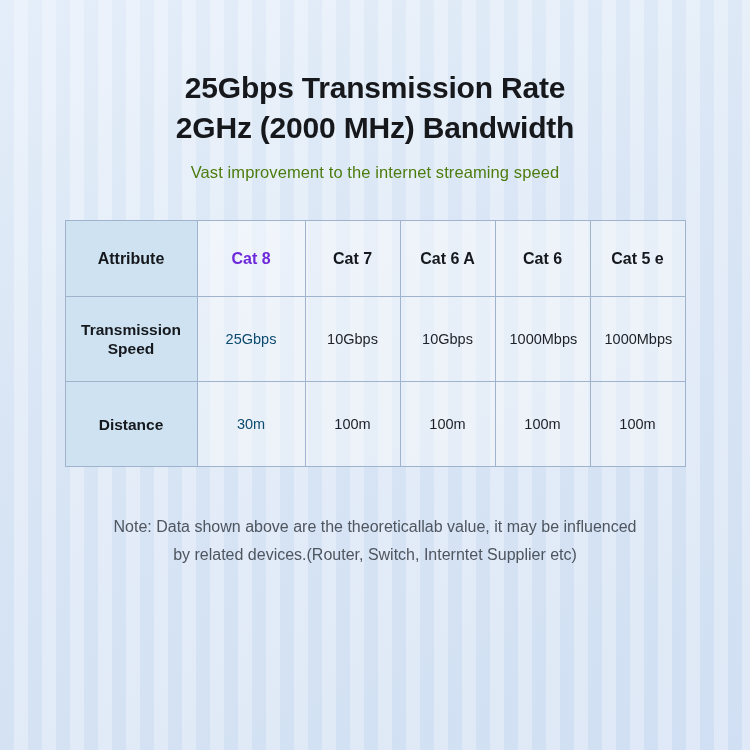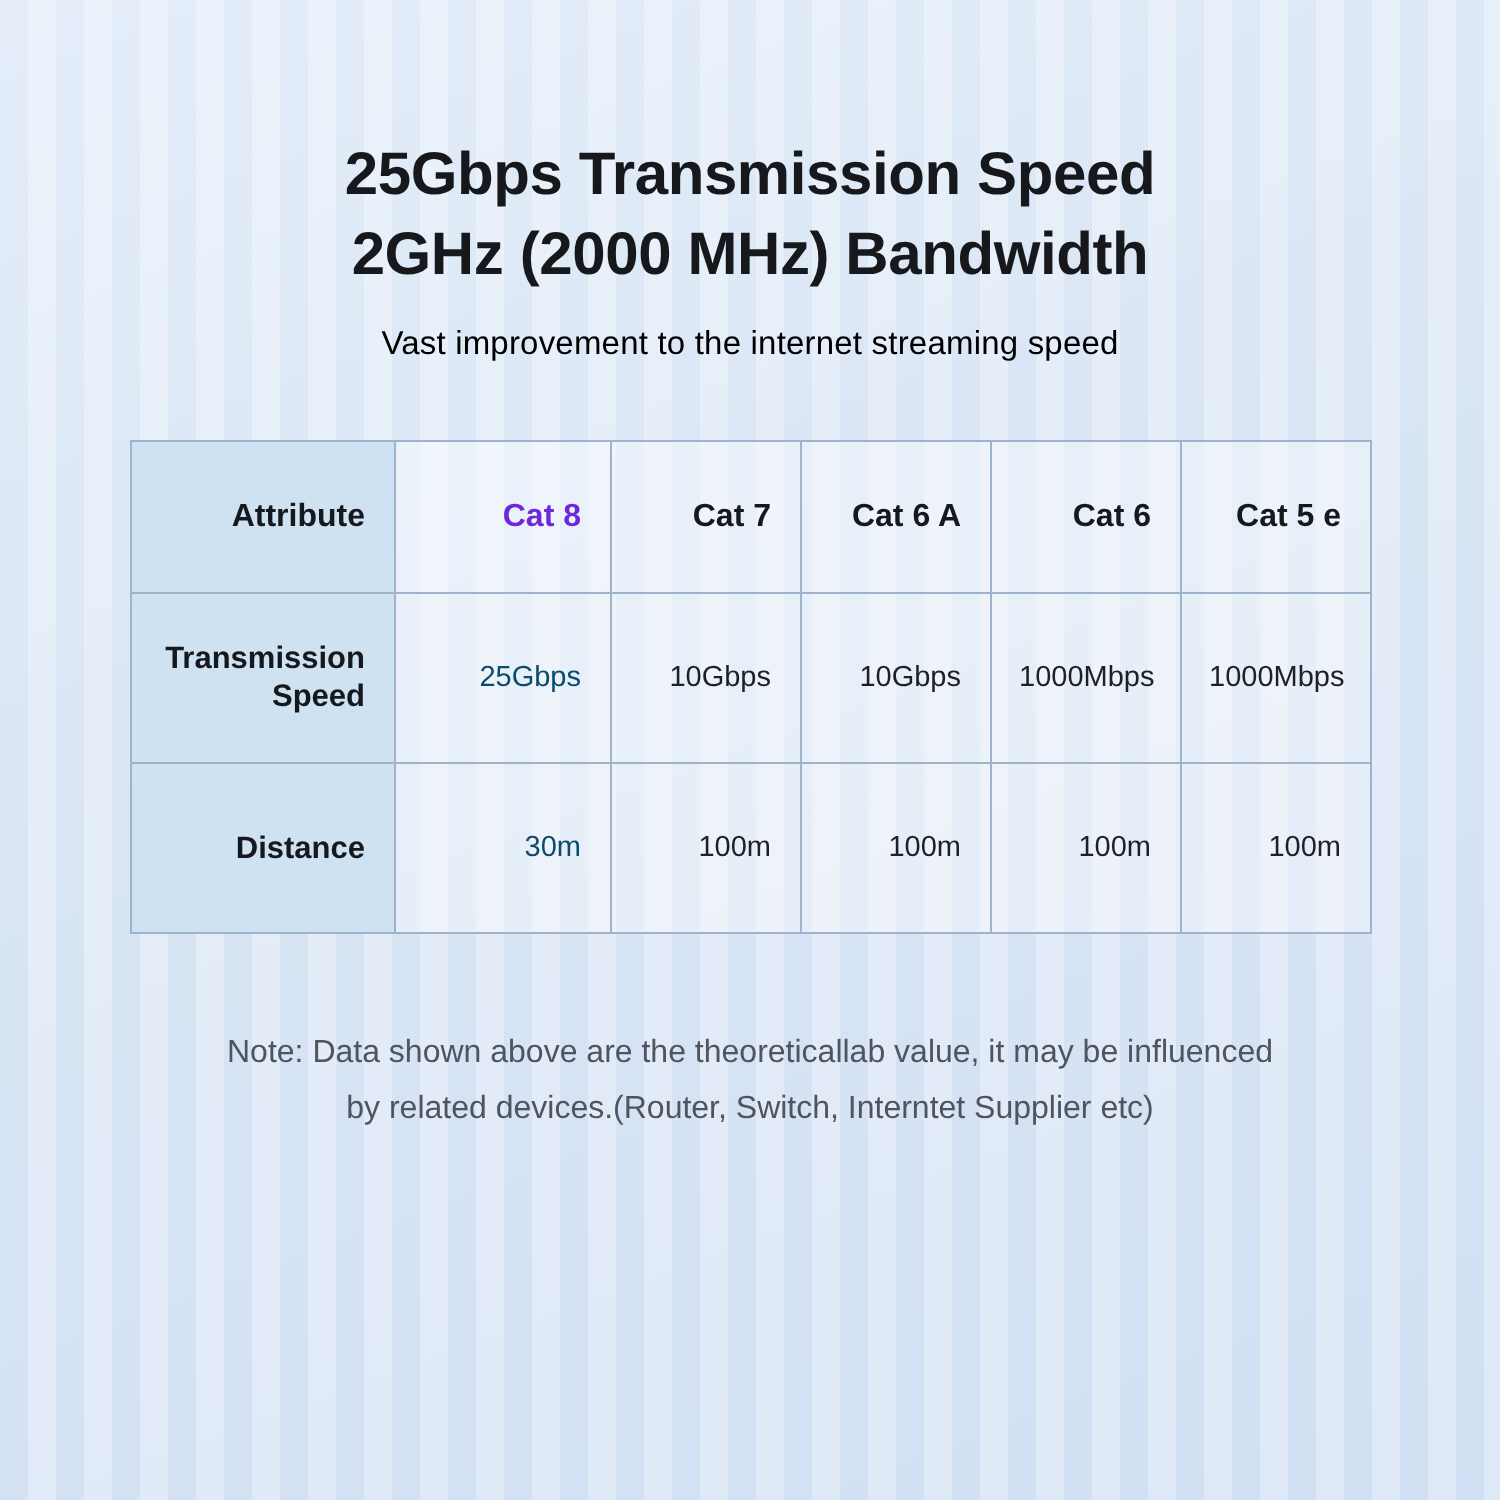--- a/index.html
+++ b/index.html
@@ -53,21 +53,21 @@
     font-size: 30px;
     font-weight: bold;
     line-height: 1.32;
     letter-spacing: -0.2px;
   }
   .headline .line2 { display: block; }
 
   .subhead {
     margin-top: 16px;
     text-align: center;
-    color: #000000;
+    color: #4d7c0f;
     font-size: 16.5px;
     font-weight: 400;
     letter-spacing: 0.1px;
   }
 
   .table-wrap {
     margin-top: 38px;
     width: 704px;
     display: flex;
     justify-content: center;
@@ -75,21 +75,21 @@
 
   table {
     border-collapse: collapse;
     width: 620px;
     background: rgba(255,255,255,0.30);
     table-layout: fixed;
   }
 
   table td, table th {
     border: 1px solid #9fb4cc;
-    text-align: right;
+    text-align: center;
     vertical-align: middle;
     padding: 0 14px;
     font-size: 14.5px;
     color: #1d2026;
     font-weight: 400;
     background: rgba(255,255,255,0.12);
   }
 
   col.c0 { width: 132px; }
   col.c1 { width: 108px; }
@@ -141,21 +141,21 @@
 </style>
 </head>
 <body>
 
 <div id="bg-gradient"></div>
 <div id="bg-stripes"></div>
 
 <div id="page">
 
   <h1 class="headline">
-    <span class="line1">25Gbps Transmission Speed</span>
+    <span class="line1">25Gbps Transmission Rate</span>
     <span class="line2">2GHz (2000 MHz) Bandwidth</span>
   </h1>
 
   <p class="subhead">Vast improvement to the internet streaming speed</p>
 
   <div class="table-wrap">
     <table>
       <colgroup>
         <col class="c0">
           <col class="c1">

